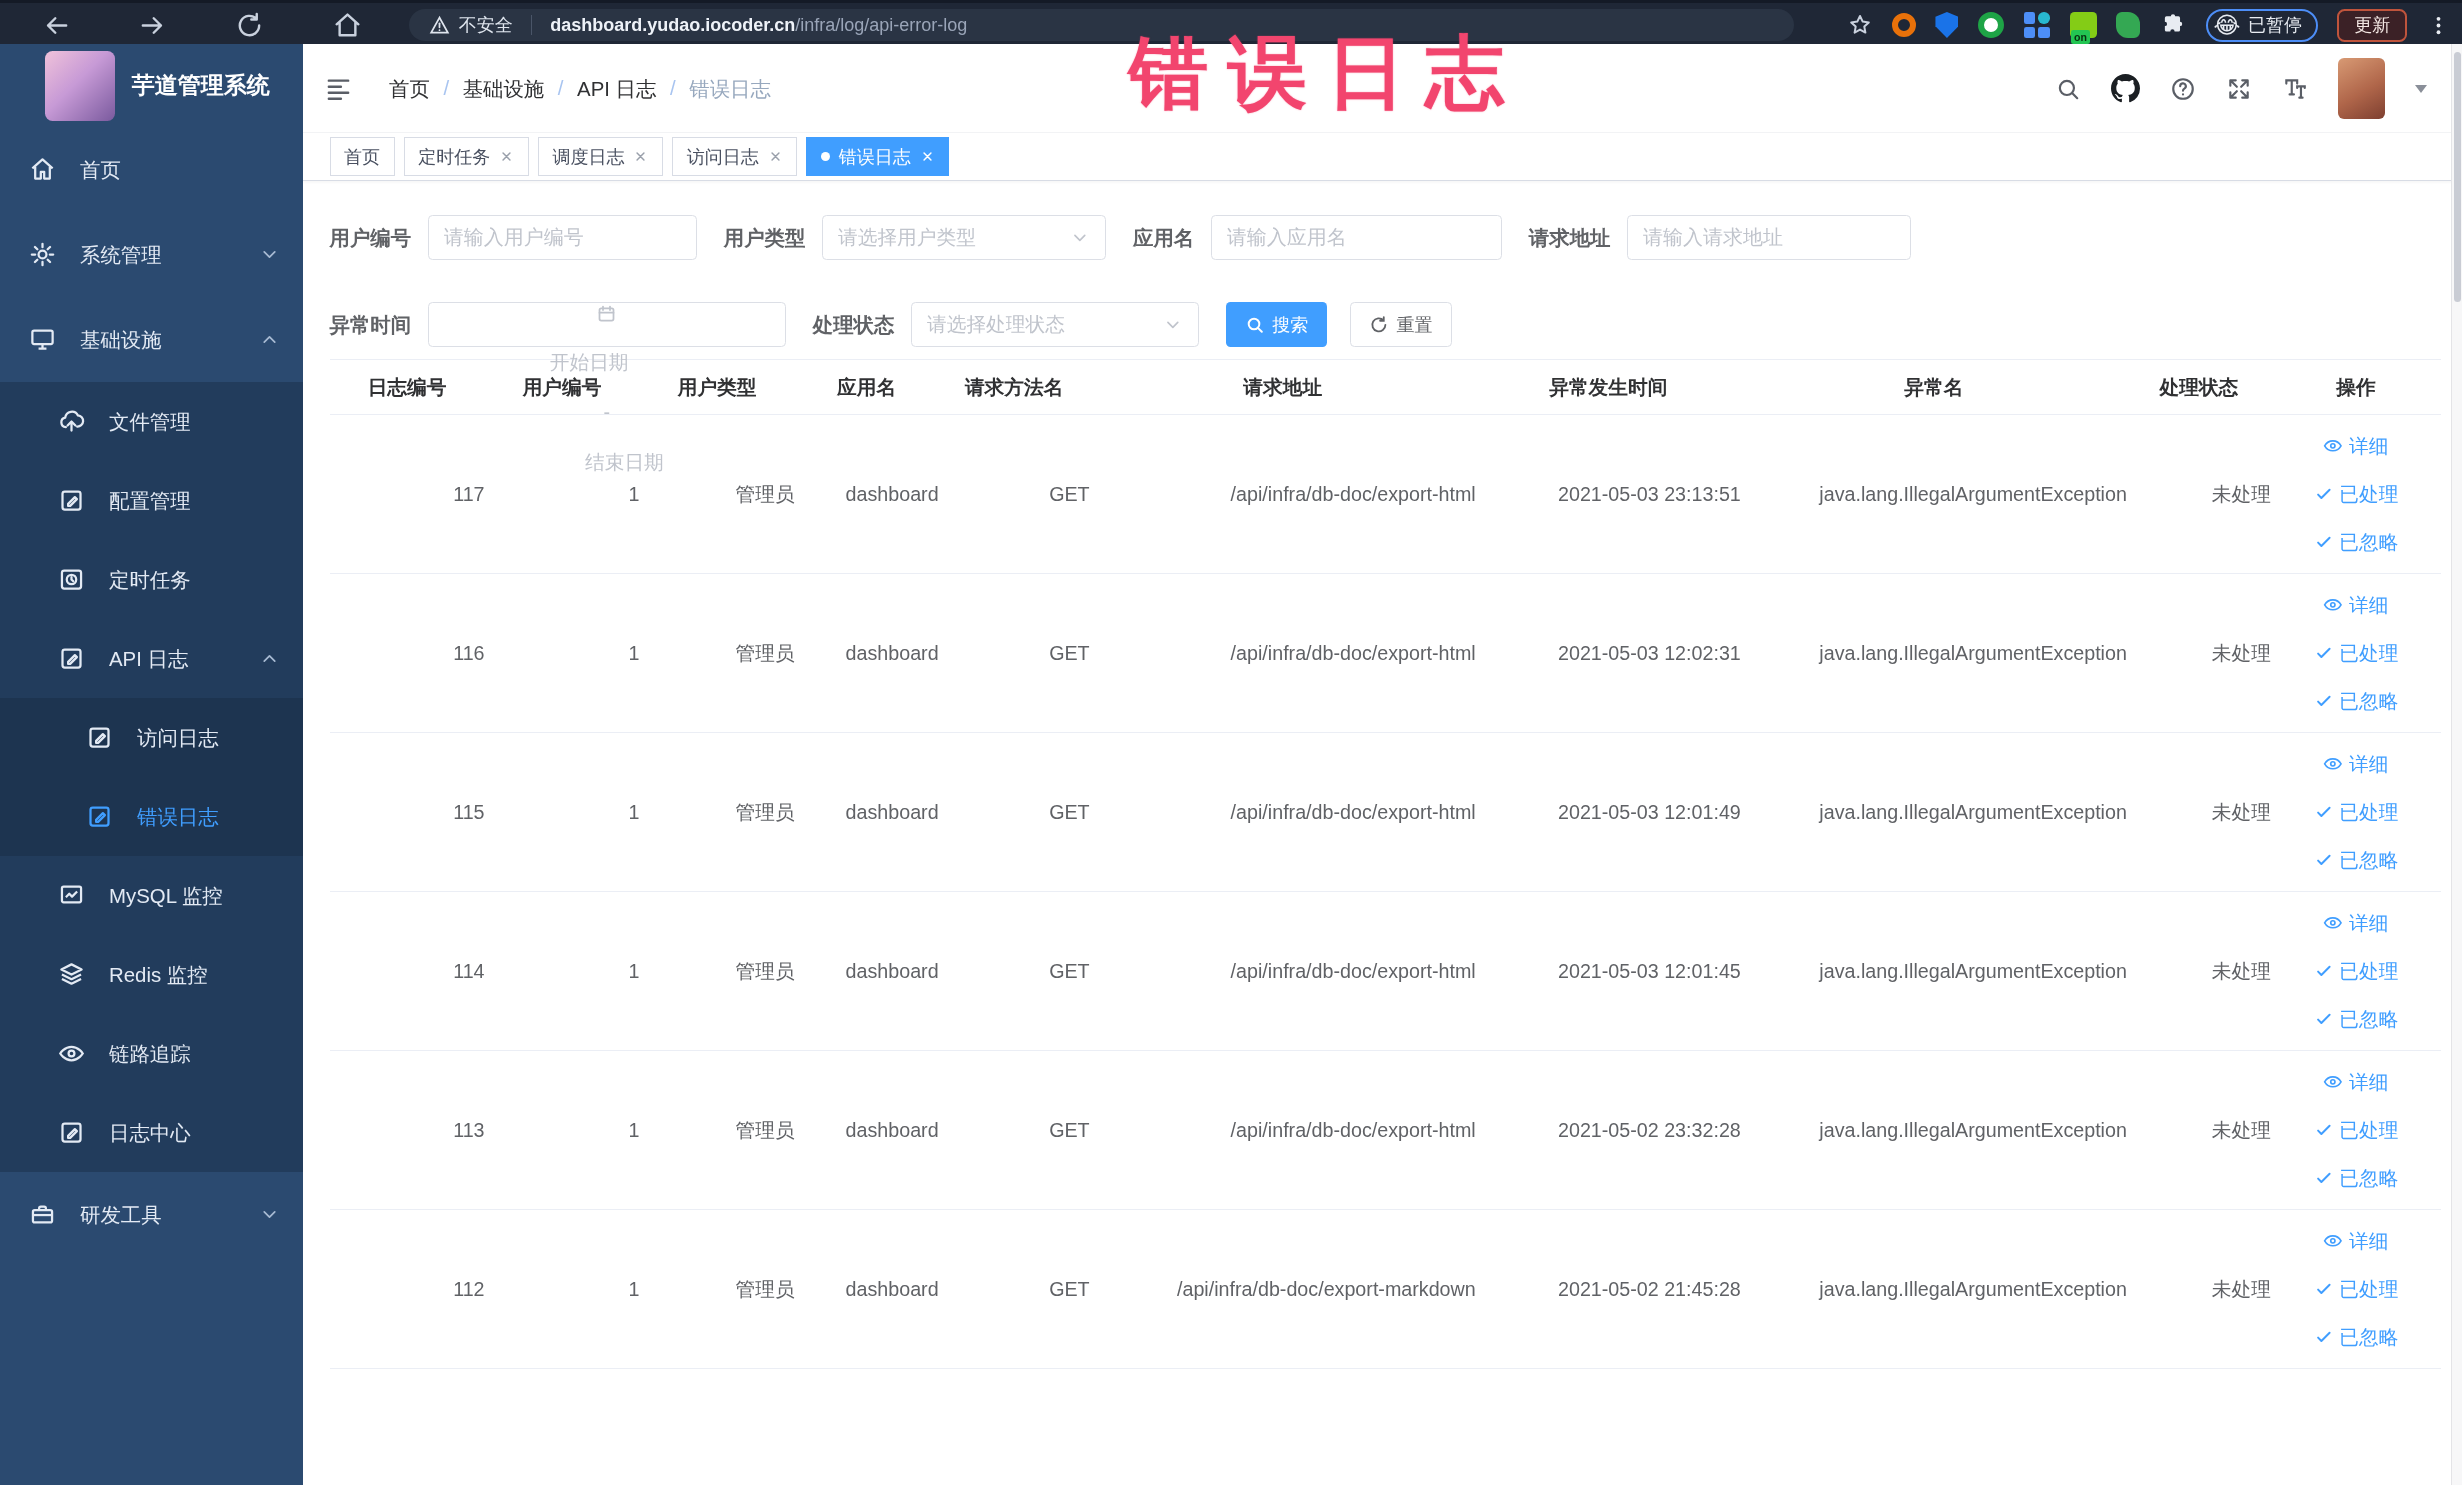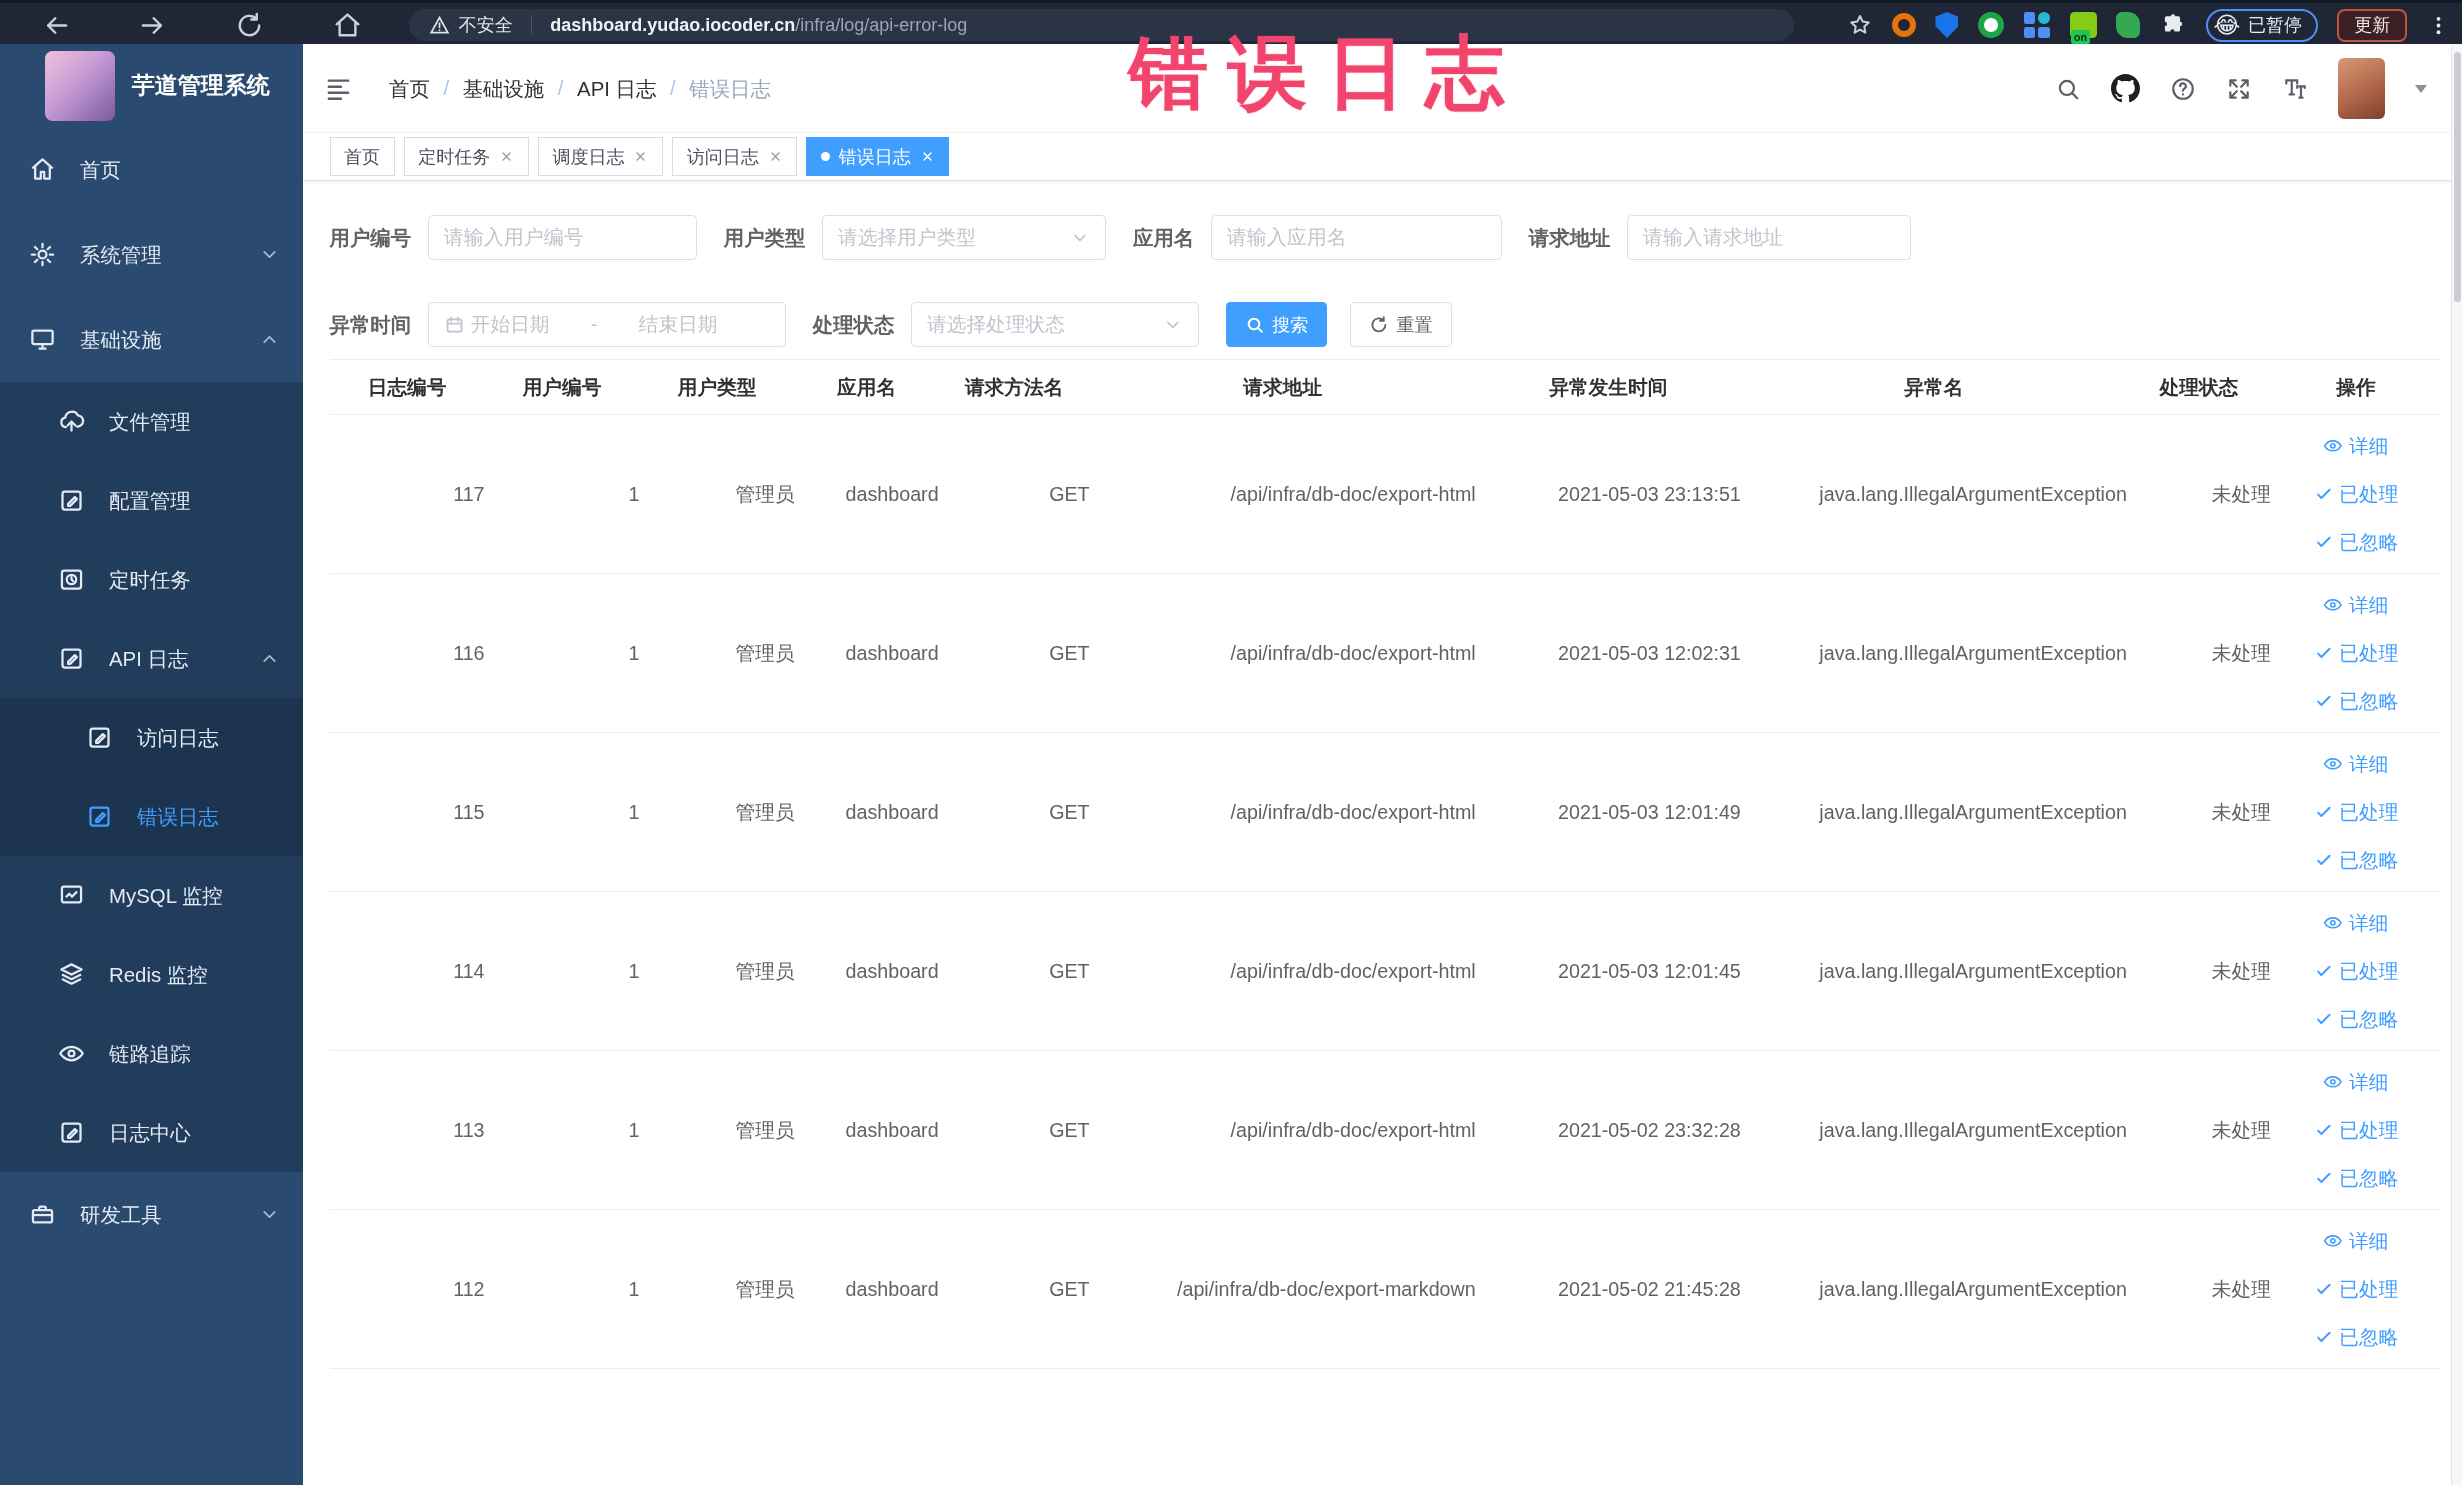--- a/index.html
+++ b/index.html
@@ -93,21 +93,21 @@
   .f-label { font-weight:700; margin-right:16.7px; white-space:nowrap; }
   .f-gap { margin-right:27px; }
   .el-box { height:45px; border:0.8px solid #dcdfe6; border-radius:4.5px; background:#fff;
     display:flex; align-items:center; padding:0 15px; font-size:19.7px; color:#c0c4cc; }
   input.el-inp { height:44px; border:none; outline:none; width:100%; font-size:20px;
     color:#606266; font-family:inherit; background:transparent; }
   input.el-inp::placeholder { color:#c0c4cc; }
   .sel-chev { width:19.7px; height:19.7px; color:#c0c4cc; margin-left:auto; flex:none; }
   .w-uid{width:269px;} .w-utype{width:284px;} .w-app{width:291px;} .w-url{width:284px;}
   .w-date{width:358px;} .w-status{width:288px;}
-  .date-range { gap:6px; }
+  .date-range { gap:25px;flex-direction:column; }
   .date-range .cal { width:21px; height:21px; color:#c0c4cc; flex:none; }
   .date-range .dtxt { width:114px; }
   .date-range .dsep { color:#c0c4cc; }
   .btn { height:45px; border-radius:4.5px; font-size:18px; display:flex; align-items:center;
     gap:7.6px; padding:0 18px; cursor:pointer; border:0.8px solid transparent; white-space:nowrap; }
   .btn svg { width:19.7px; height:19.7px; }
   .btn-primary { background:#409eff; color:#fff; margin-left:27px; }
   .btn-plain { background:#fff; color:#606266; border-color:#dcdfe6; margin-left:23px; }
   .btn-warn { background:#fdf6ec; color:#e6a23c; border-color:#f5dab1; height:47px; }
 

